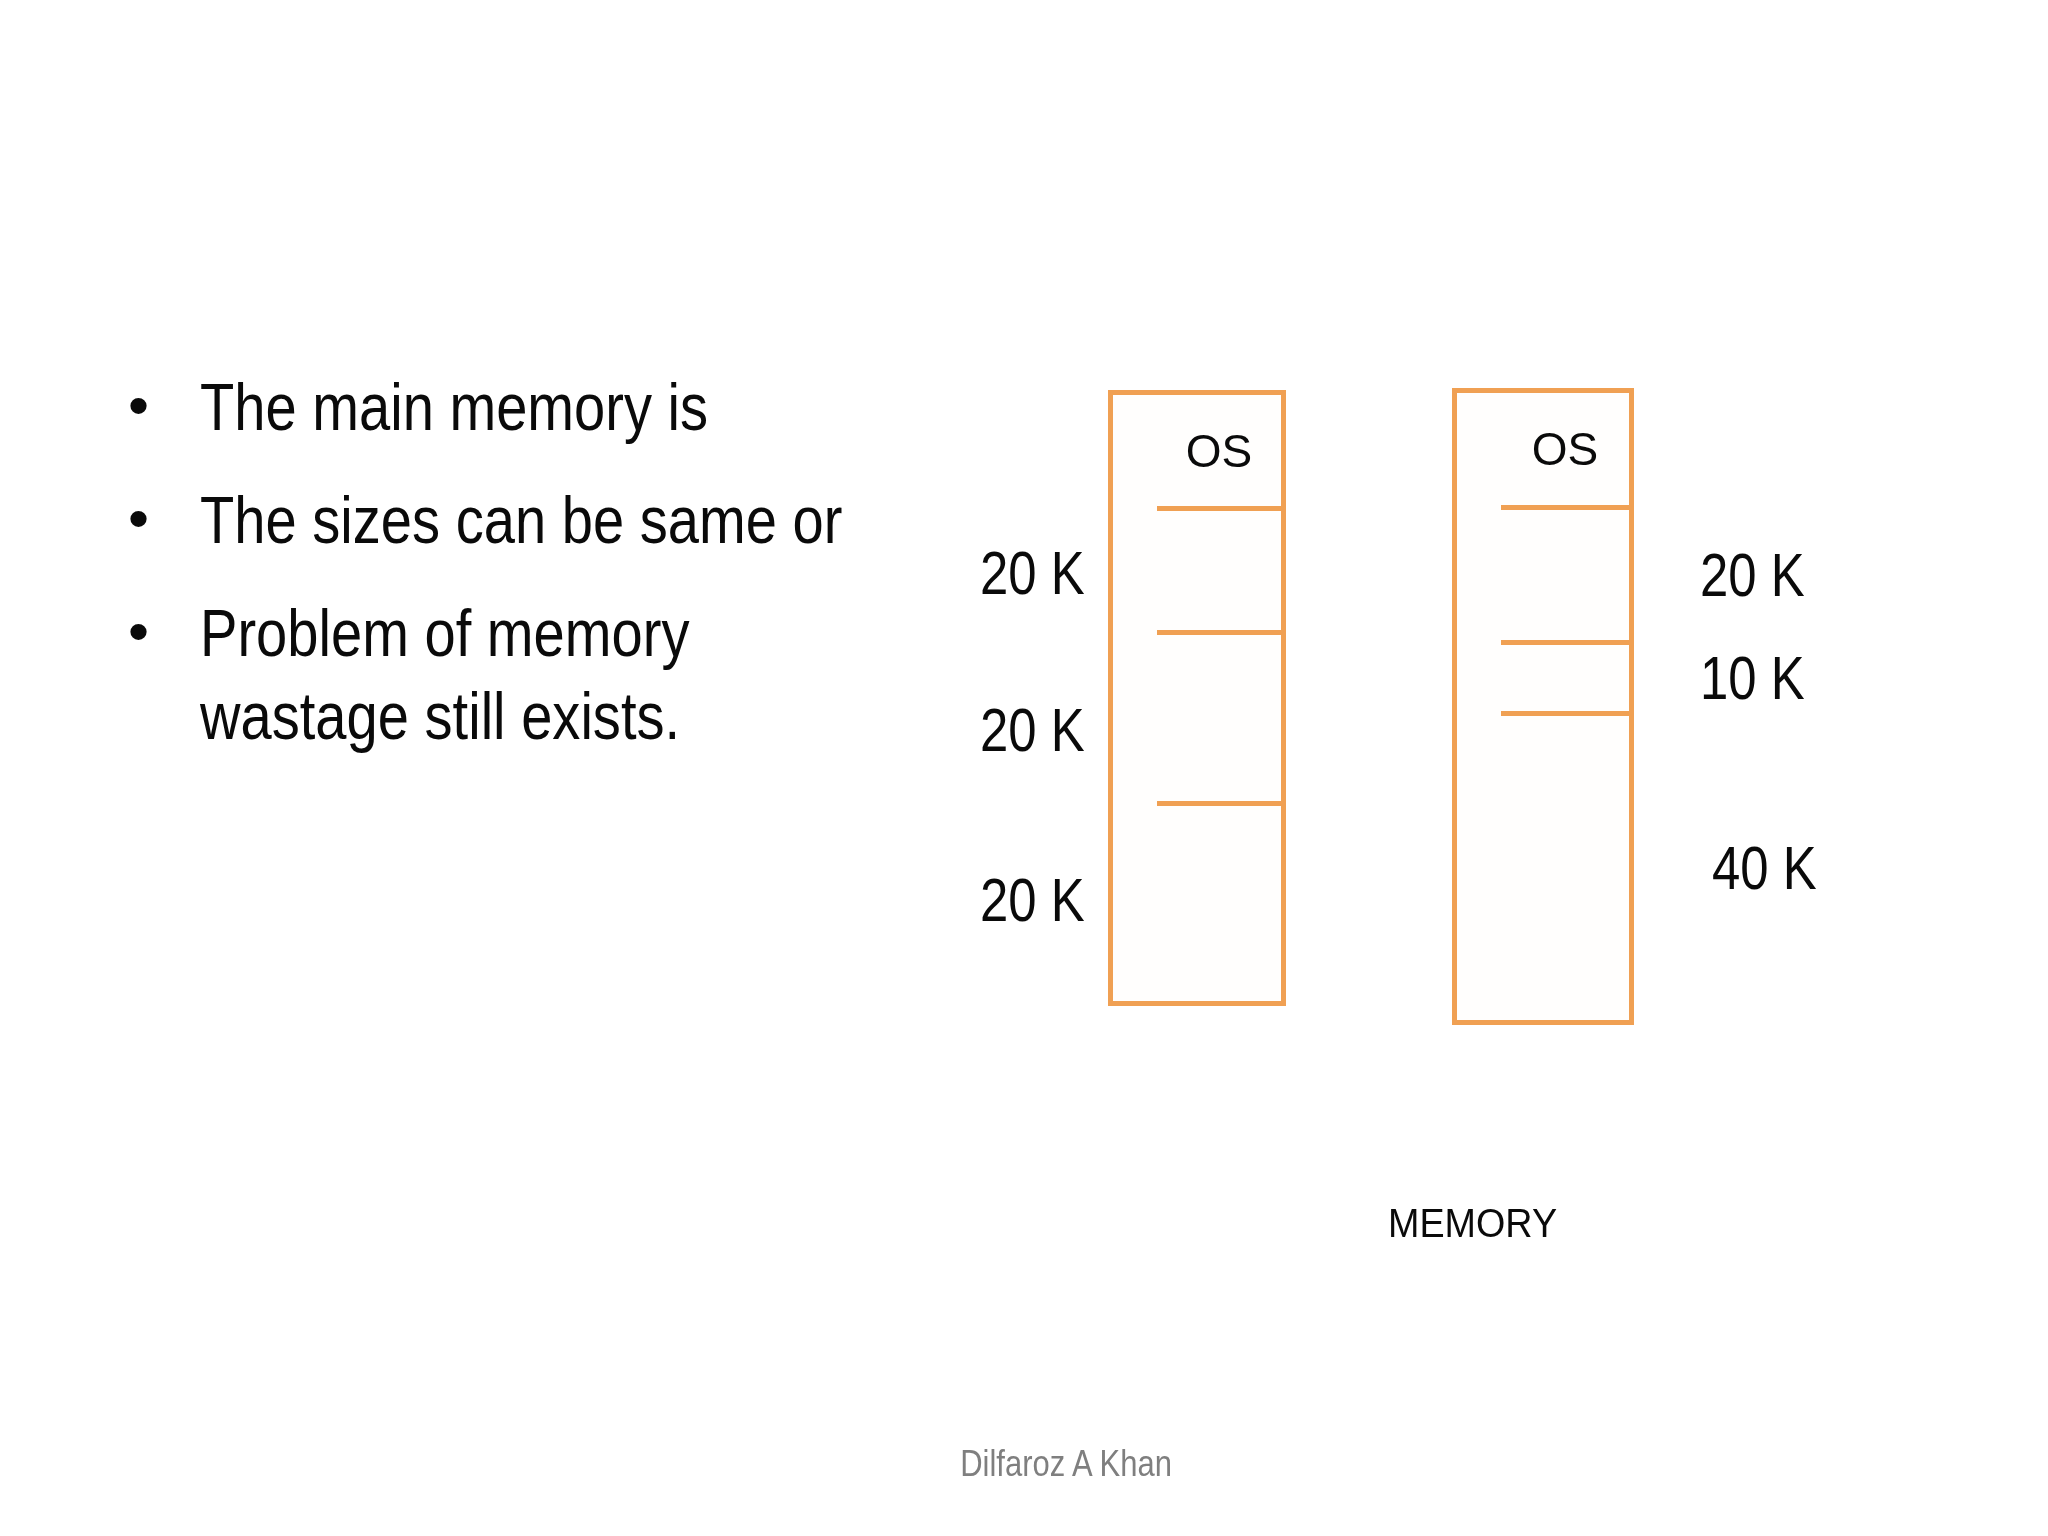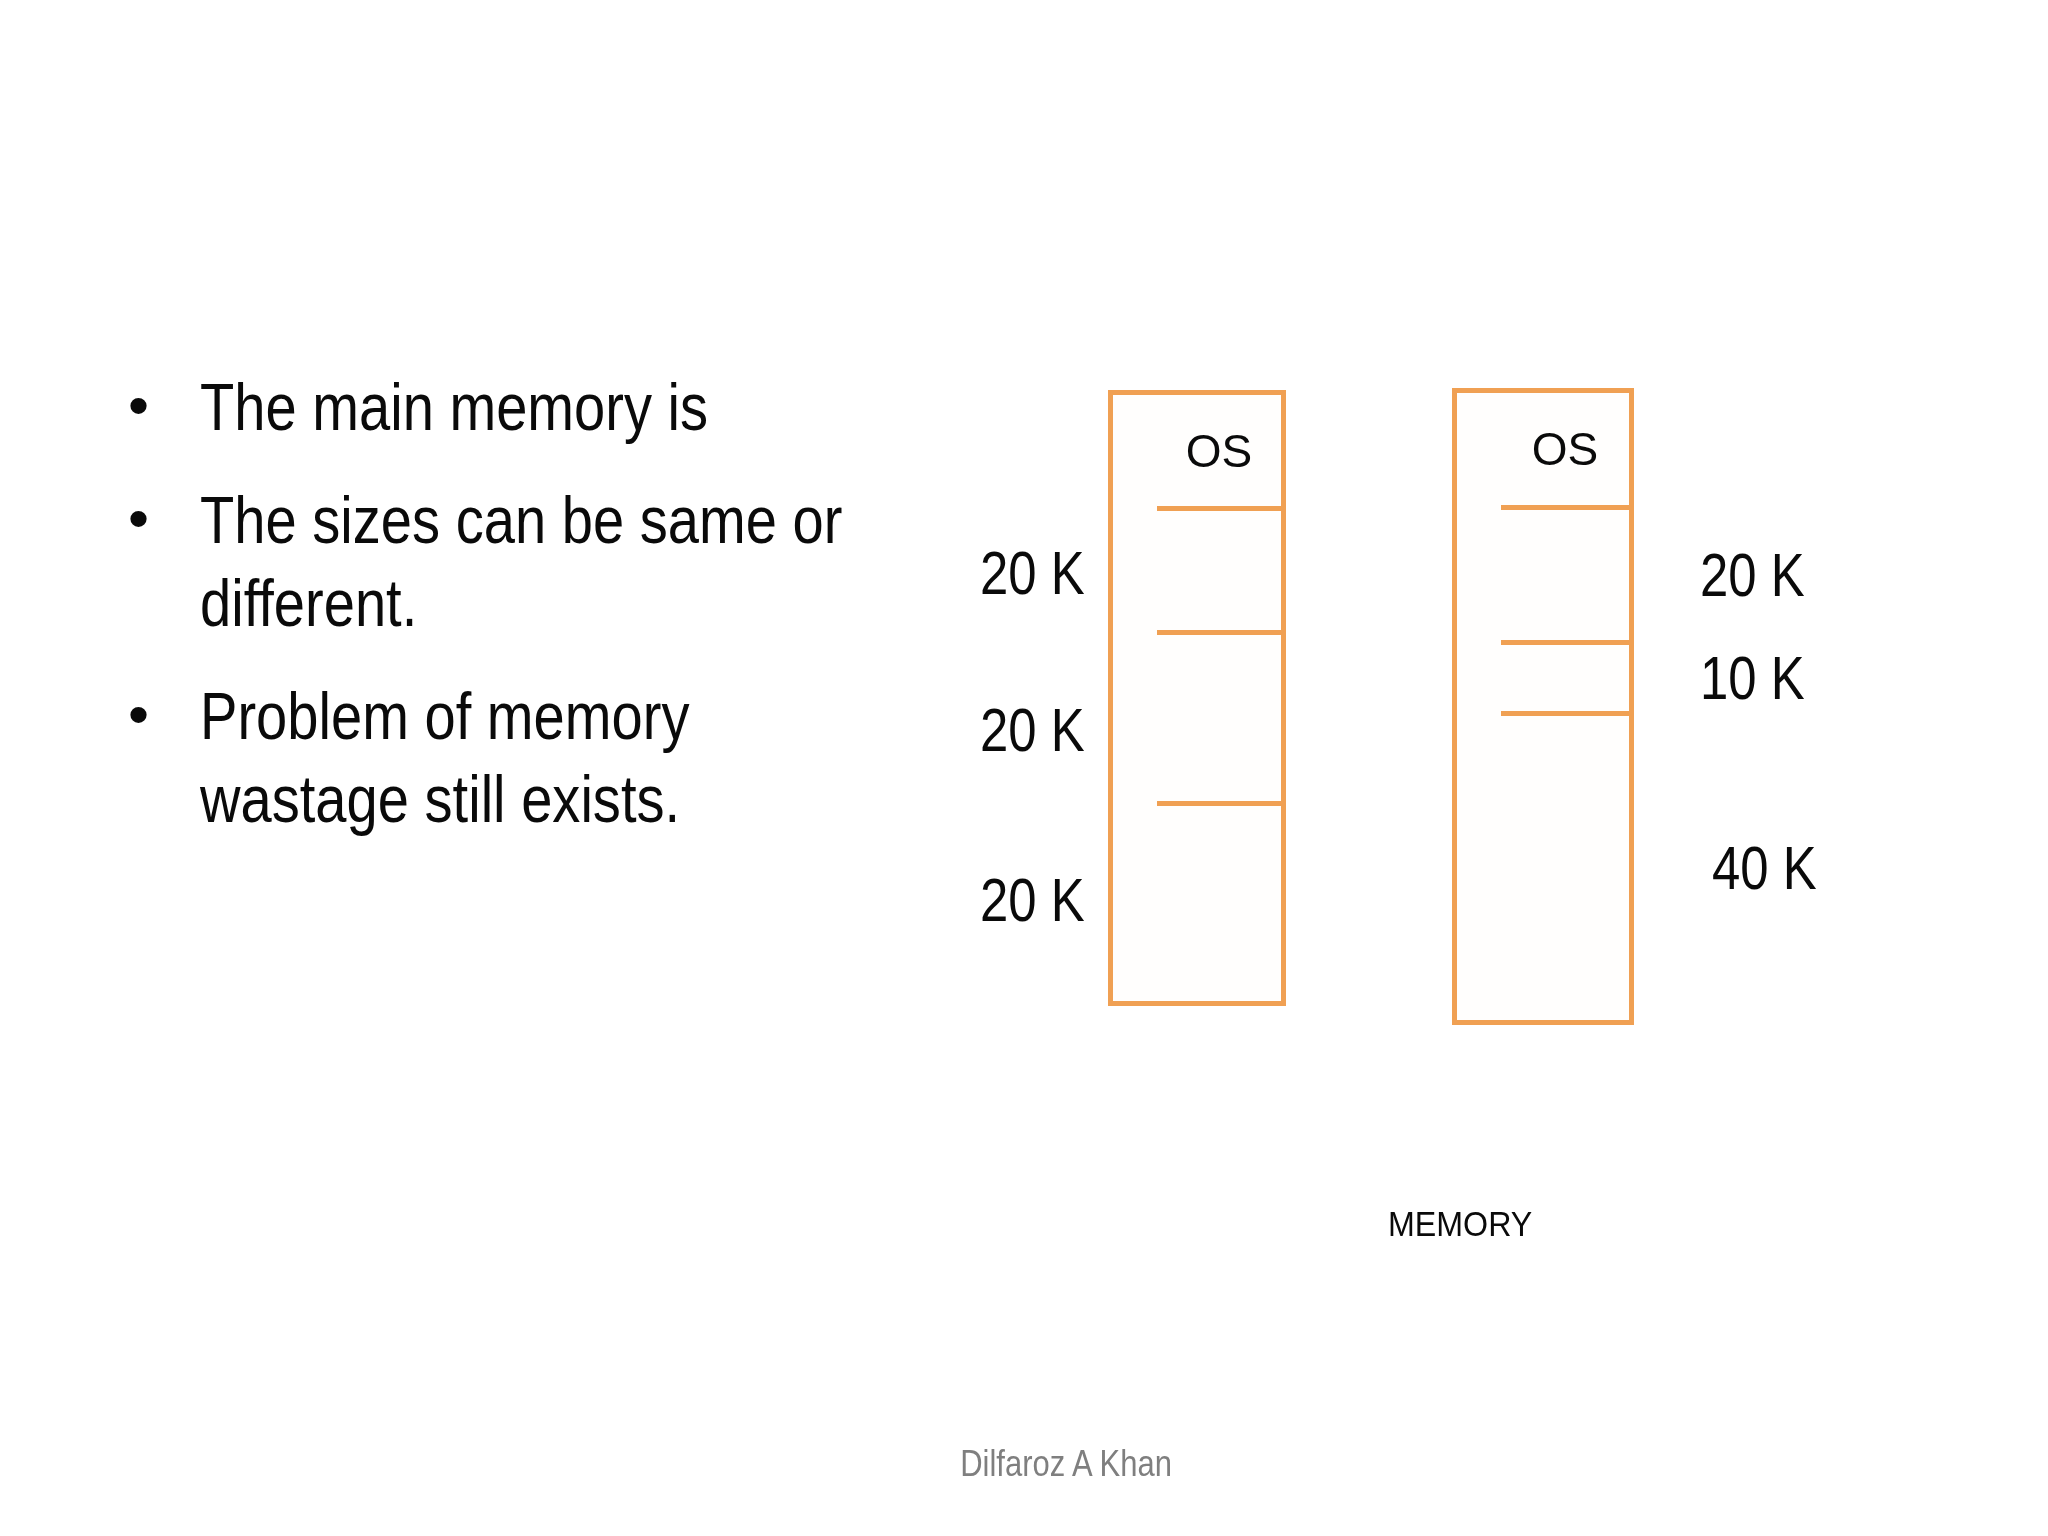--- a/index.html
+++ b/index.html
@@ -58,21 +58,21 @@
   .lab-r .cond{display:inline-block;transform:scaleX(0.82);transform-origin:0 50%;}
   #lab-l1{right:963px;top:542px;text-align:right;}
   #lab-l2{right:963px;top:699px;text-align:right;}
   #lab-l3{right:963px;top:869px;text-align:right;}
   #lab-r1{left:1700px;top:544px;}
   #lab-r2{left:1700px;top:647px;}
   #lab-r3{left:1712px;top:837px;}
   
   .caption{
     position:absolute;left:1388px;top:1196px;
-    font-size:35px;line-height:55px;white-space:nowrap;
+    font-size:41px;line-height:55px;white-space:nowrap;
   }
   .caption .cond{display:inline-block;transform:scaleX(0.92);transform-origin:0 50%;}
   .footer{
     position:absolute;left:0;top:1444px;width:100%;
     text-align:center;font-size:36px;line-height:40px;
     color:var(--footer-gray);
     margin-left:42px;
   }
   .footer .cond{display:inline-block;transform:scaleX(0.86);transform-origin:50% 50%;}
 </style>
@@ -88,23 +88,20 @@
       <div class="bline">
         <span class="dot">•</span>
         <span class="cond">The main memory is</span>
       </div>
     </div>
 
     <div class="bullet">
       <div class="bline">
         <span class="dot">•</span>
         <span class="cond">The sizes can be same or</span>
-      </div>
-      <div class="bline">
-        <span class="cond">different.</span>
       </div>
     </div>
 
     <div class="bullet">
       <div class="bline">
         <span class="dot">•</span>
         <span class="cond">Problem of memory</span>
       </div>
       <div class="bline">
         <span class="cond">wastage still exists.</span>

